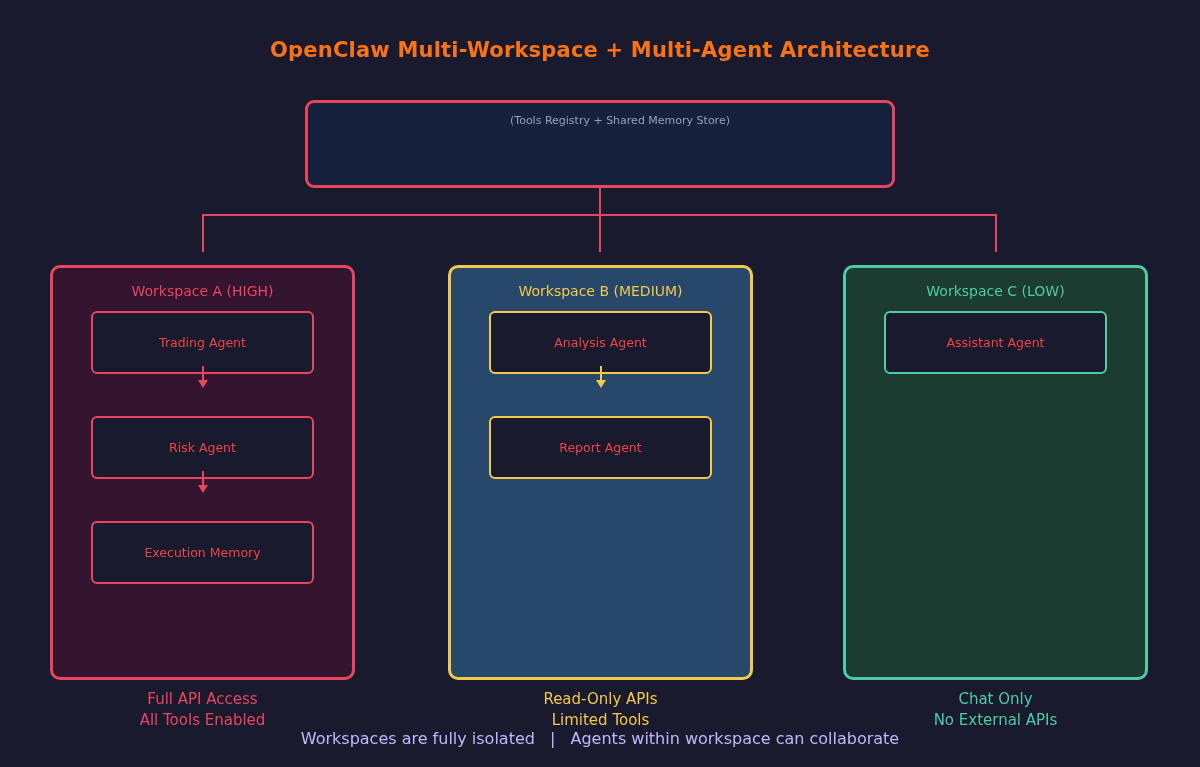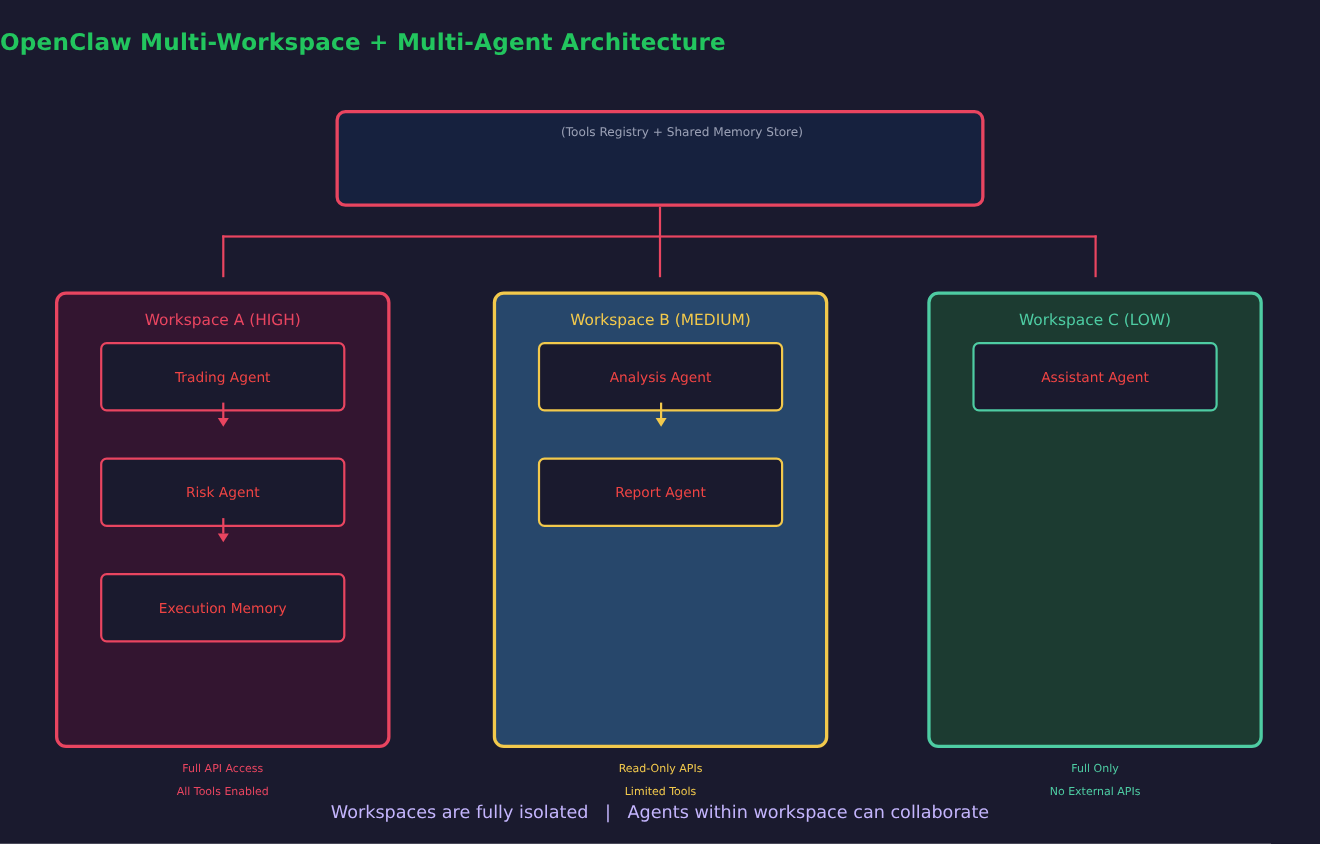--- a/index.html
+++ b/index.html
@@ -6,25 +6,25 @@
   .canvas {
     position: relative;
     width: 1200px;
     height: 767px;
     background: var(--background, #1a1a2e);
     font-family: "DejaVu Sans", "Liberation Sans", sans-serif;
     overflow: hidden;
   }
   .page-title {
     position: absolute;
-    top: 26px;
+    top: 38px;
     left: 0;
     width: 100%;
-    text-align: left;
-    color: #22c55e;
+    text-align: center;
+    color: #f97316;
     font-size: 21px;
     font-weight: bold;
     letter-spacing: 0.2px;
   }
   
   .gateway {
     position: absolute;
     left: 305px;
     top: 100px;
     width: 590px;
@@ -107,21 +107,21 @@
     border-right: 5px solid transparent;
     border-top: 8px solid var(--ws-color);
   }
   .ws-notes {
     margin-top: 9px;
     width: 100%;
     text-align: center;
   }
   .ws-note {
     color: var(--ws-color);
-    font-size: 10px;
+    font-size: 15px;
     line-height: 21px;
   }
   .footer-note {
     position: absolute;
     top: 729px;
     left: 0;
     width: 100%;
     text-align: center;
     color: #c4b5fd;
     font-size: 16px;
@@ -194,21 +194,21 @@
   </div>
 
   <div class="ws-column ws-pos-2" style="--ws-color: #4ecca3; --ws-fill: #1c3b31;">
     <div class="workspace">
       <div class="ws-title">Workspace C (LOW)</div>
     <div class="agent-box">
             <span class="agent-label">Assistant Agent</span>
           </div>
         </div>
     <div class="ws-notes">
-          <div class="ws-note">Full Only</div>
+          <div class="ws-note">Chat Only</div>
           <div class="ws-note">No External APIs</div>
         </div>
   </div>
 </div>
 
   <div class="footer-note">
     <span>Workspaces are fully isolated</span>
     <span class="divider">|</span>
     <span>Agents within workspace can collaborate</span>
   </div>

